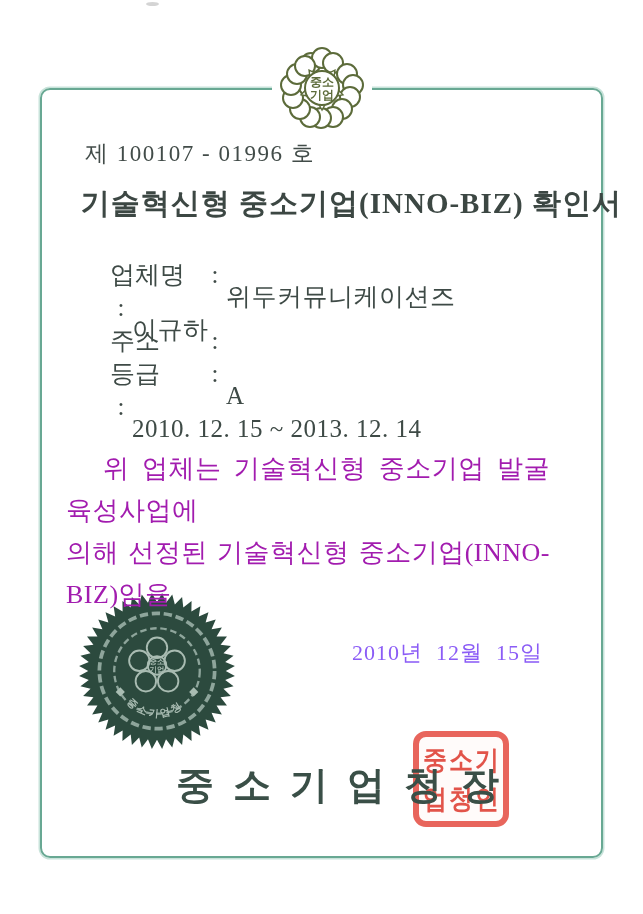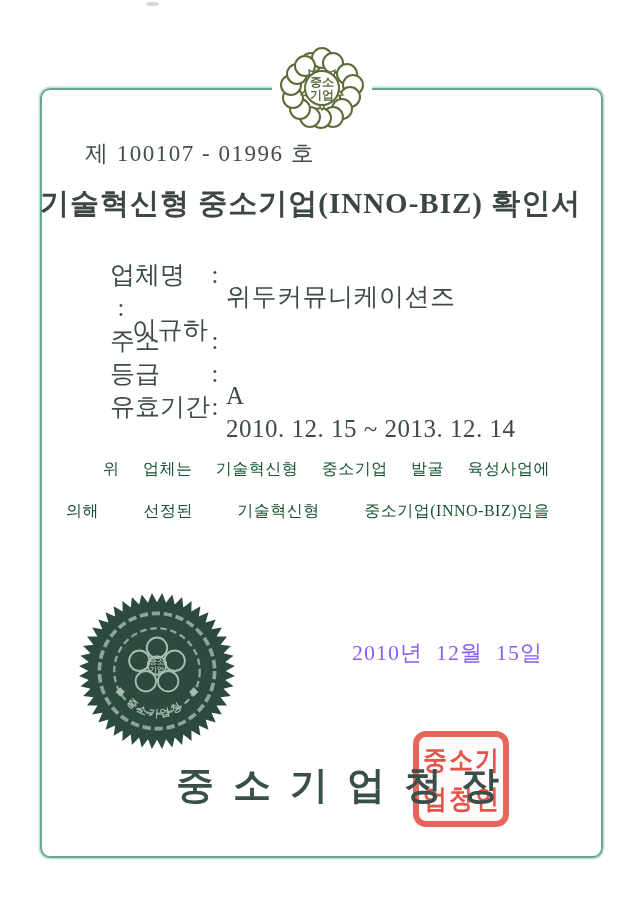--- a/index.html
+++ b/index.html
@@ -13,31 +13,31 @@
     border:2px solid #68a893; border-radius:10px;
     box-shadow:0 0 0 1.5px rgba(170,212,198,.65); }
 
   .emblem-wrap { position:absolute; left:272px; top:40px; width:100px; height:96px;
     background:#ffffff; z-index:3; }
   .emblem-wrap svg { display:block; }
 
   .doc-number { position:absolute; left:85px; top:138px; font-size:23px;
     letter-spacing:1.5px; color:#424c49; z-index:2; }
 
-  .cert-title { position:absolute; left:40px; top:184px; width:582px; text-align:left;
+  .cert-title { position:absolute; left:40px; top:184px; width:582px; text-align:right;
     font-size:29px; font-weight:bold; letter-spacing:1px; color:#3c4743; z-index:2; }
 
   .fields { position:absolute; left:110px; top:258px; z-index:2; font-size:25px; }
   .field-row { height:33px; display:flex; align-items:center; white-space:nowrap; }
   .field-label { display:inline-block; width:94px; text-align:justify; text-align-last:justify; }
   .field-colon { display:inline-block; width:22px; text-align:center; }
   .field-value { letter-spacing:.5px;margin-top:44px; }
 
   .body-text { position:absolute; left:66px; top:448px; width:484px; z-index:2;
-    font-size:16px; line-height:42px; letter-spacing:.5px; color:#14532d; }
+    font-size:26px; line-height:42px; letter-spacing:.5px; color:#a21caf; }
   .body-line-just { text-align:justify; text-align-last:justify; word-spacing:2px; }
   .body-line-indent { text-indent:37px; }
 
   .issue-date { position:absolute; left:352px; top:638px; font-size:22px;
     letter-spacing:1px; white-space:pre; color:#8b5cf6; z-index:2; }
 
   .green-seal { position:absolute; left:78px; top:592px; width:158px; height:158px; z-index:1; }
 
   .issuer-title { position:absolute; left:176px; top:760px; font-size:38px;
     letter-spacing:19px; white-space:nowrap; color:#3a4f47; font-weight:bold; z-index:3; }
@@ -121,21 +121,20 @@
   <div class="field-row">
     <span class="field-label">주소</span>
     <span class="field-colon">:</span>
   </div>
   <div class="field-row">
     <span class="field-label">등급</span>
     <span class="field-colon">:</span>
     <span class="field-value">A</span>
   </div>
   <div class="field-row">
-    <span class="field-label">유효기간</span>
     <span class="field-colon">:</span>
     <span class="field-value">2010. 12. 15 ~ 2013. 12. 14</span>
   </div>
 </div>
 
 <div class="body-text">
   <div class="body-line-just body-line-indent">위 업체는 기술혁신형 중소기업 발굴 육성사업에</div>
   <div class="body-line-just">의해 선정된 기술혁신형 중소기업(INNO-BIZ)임을</div>
 </div>
 

